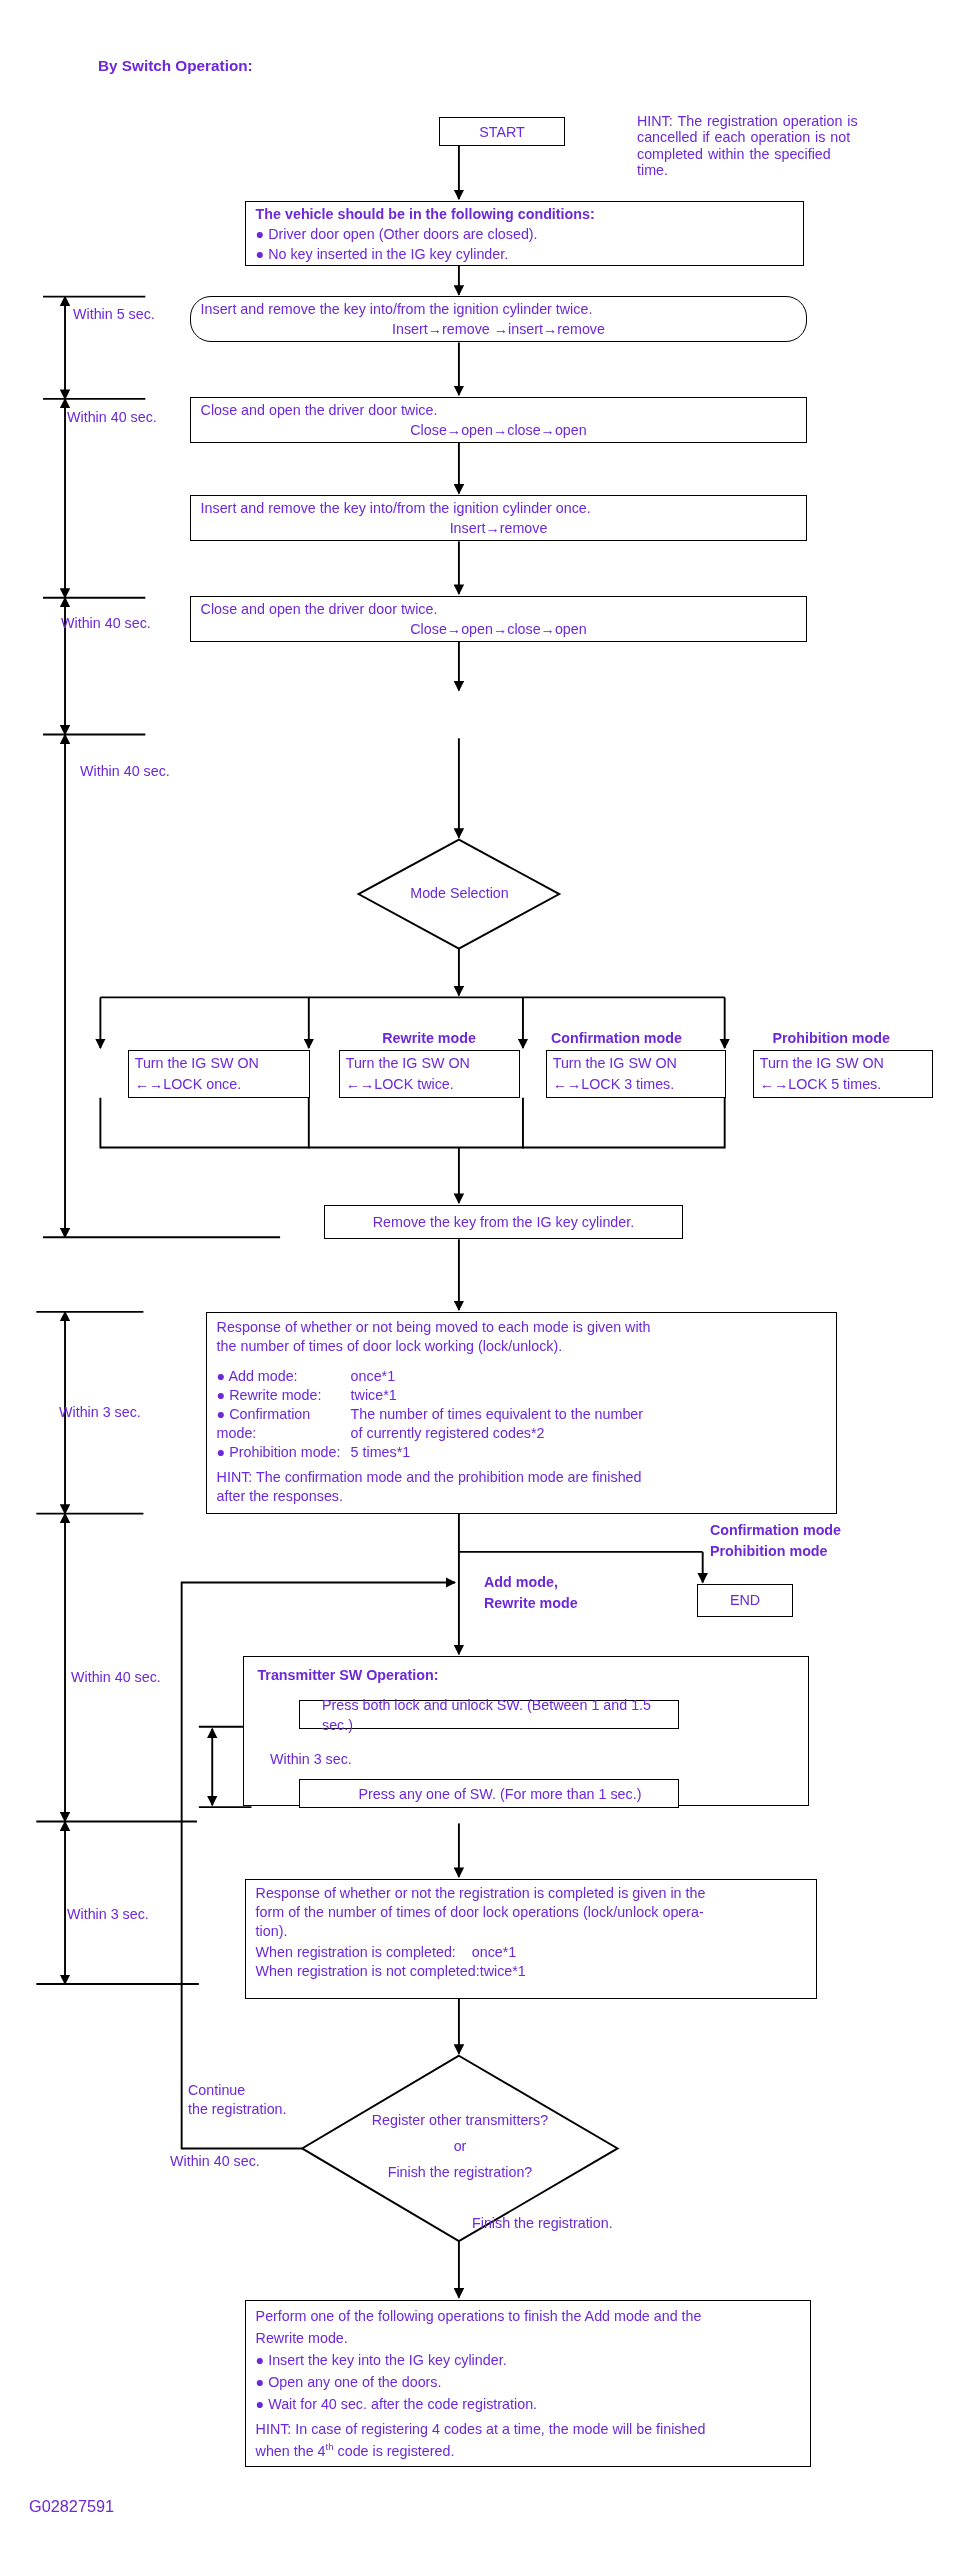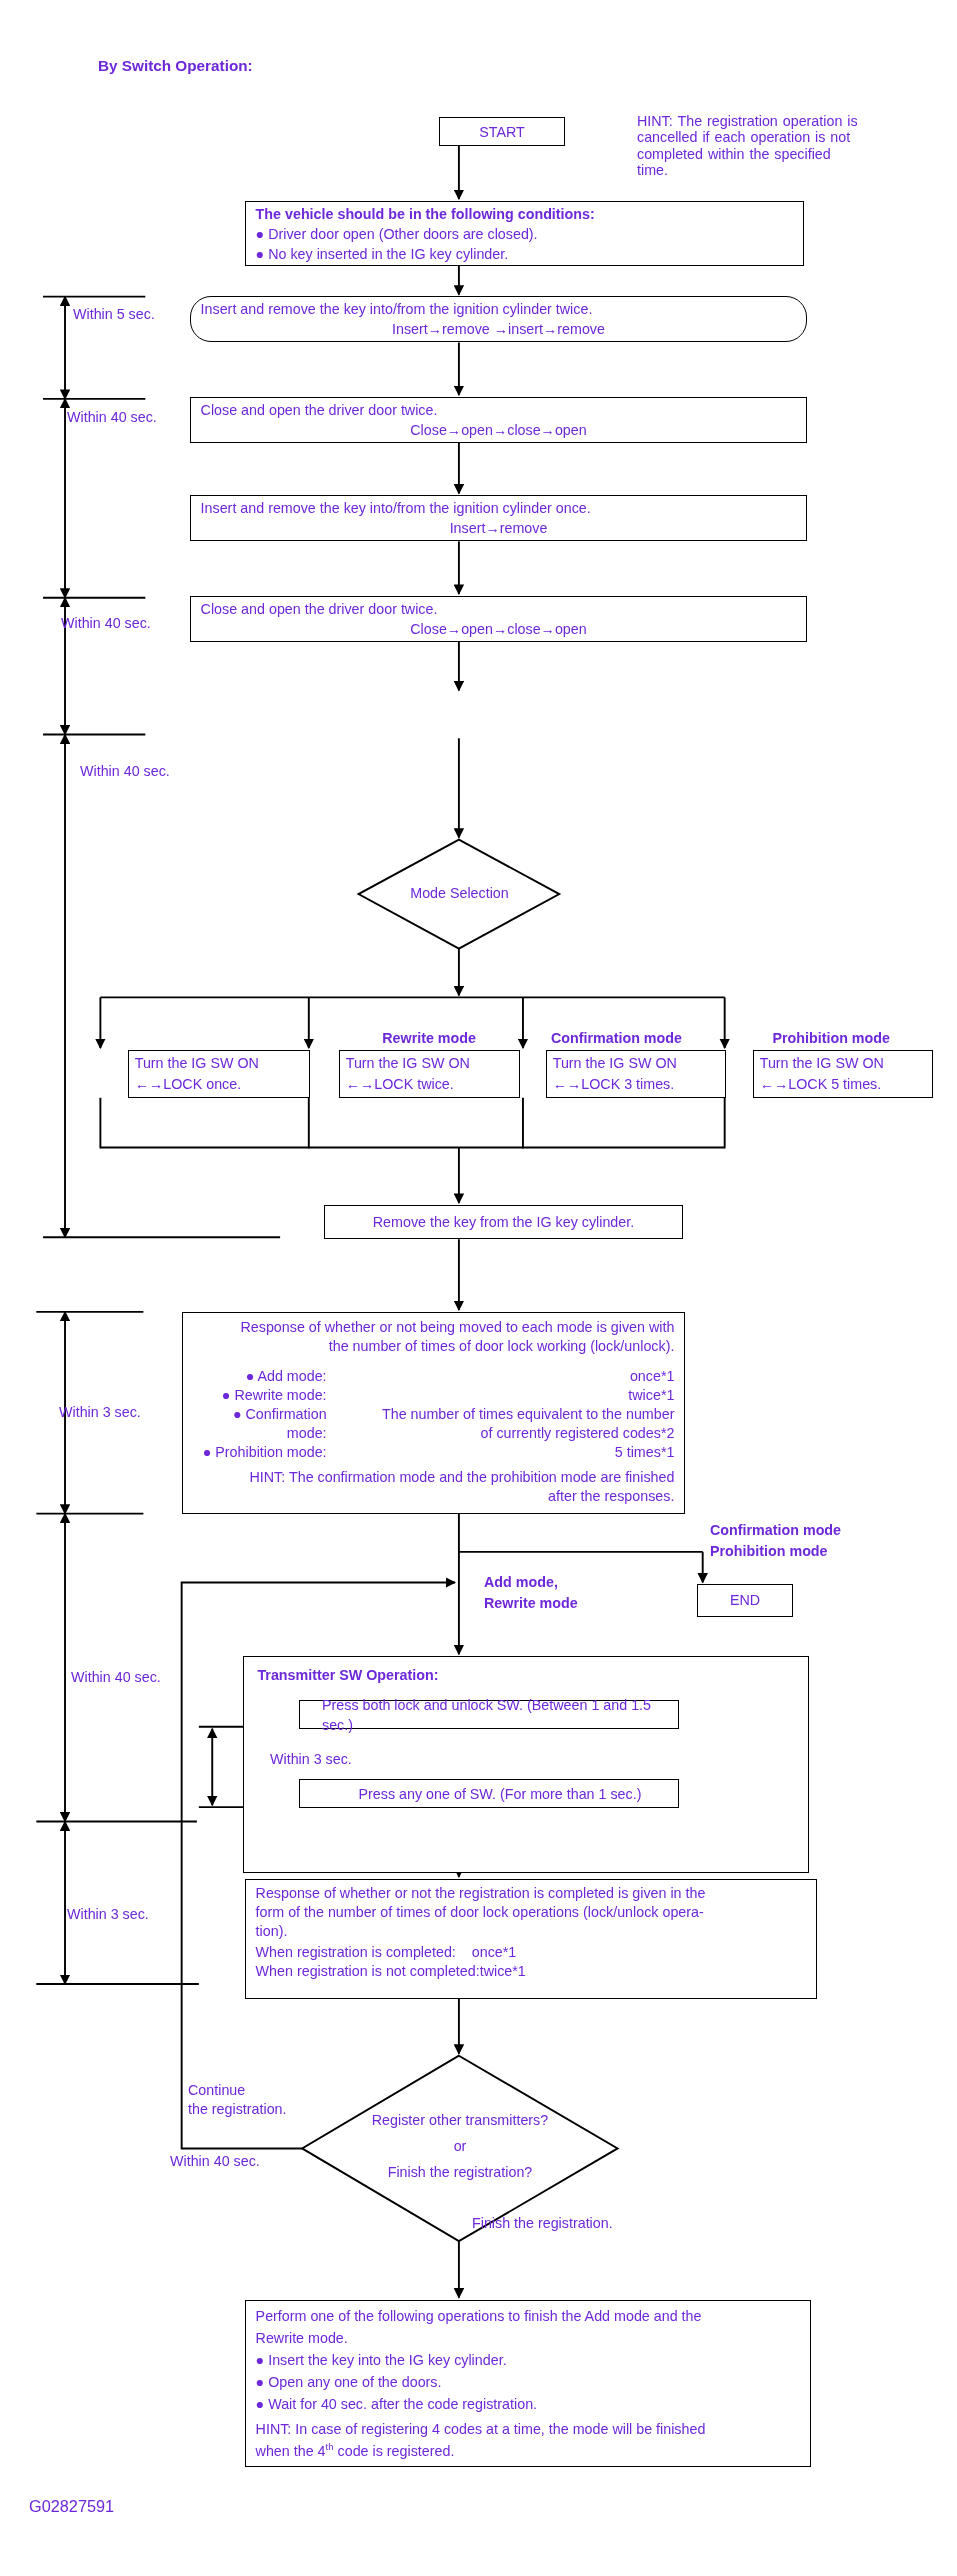--- a/index.html
+++ b/index.html
@@ -147,21 +147,21 @@
 ←→LOCK once.</div>
   <div class="box ml" style="left:295px;top:1050px;width:181px;height:48px;padding:1.9px 5.7px;line-height:21px;">Turn the IG SW ON
 ←→LOCK twice.</div>
   <div class="box ml" style="left:502px;top:1050px;width:180px;height:48px;padding:1.9px 5.7px;line-height:21px;">Turn the IG SW ON
 ←→LOCK 3 times.</div>
   <div class="box ml" style="left:709px;top:1050px;width:180px;height:48px;padding:1.9px 5.7px;line-height:21px;">Turn the IG SW ON
 ←→LOCK 5 times.</div>
 
   <div class="box cbox" style="left:280px;top:1205px;width:359px;height:34px;">Remove the key from the IG key cylinder.</div>
 
-  <div class="box" style="left:138px;top:1312px;width:503px;height:202px;padding:4.8px 9.6px;line-height:19px;text-align:right;">
+  <div class="box" style="left:162px;top:1312px;width:631px;height:202px;padding:4.8px 9.6px;line-height:19px;">
     <div class="ml">Response of whether or not being moved to each mode is given with
 the number of times of door lock working (lock/unlock).</div>
     <div class="respgrid">
       <span>● Add mode:</span>
       <span class="ml">once*1</span>
       <span>● Rewrite mode:</span>
       <span class="ml">twice*1</span>
       <span>● Confirmation mode:</span>
       <span class="ml">The number of times equivalent to the number
 of currently registered codes*2</span>
@@ -172,21 +172,21 @@
 after the responses.</div>
   </div>
 
   <div class="lbl b ml" style="left:710px;top:1520px;line-height:21px;">Confirmation mode
 Prohibition mode</div>
   <div class="lbl b ml" style="left:484px;top:1572px;line-height:21px;">Add mode,
 Rewrite mode</div>
 
   <div class="box cbox" style="left:653px;top:1584px;width:96px;height:32.5px;">END</div>
 
-  <div class="box" style="left:199px;top:1656px;width:566px;height:217px;">
+  <div class="box" style="left:199px;top:1656px;width:566px;height:150px;">
     <div class="b" style="position:absolute;left:13.4px;top:7.6px;">Transmitter SW Operation:</div>
     <div class="inbox" style="left:55px;top:43px;width:380px;height:29px;">Press both lock and unlock SW. (Between 1 and 1.5 sec.)</div>
     <div class="lbl" style="left:26px;top:94px;">Within 3 sec.</div>
     <div class="inbox" style="left:55px;top:122px;width:380px;height:29px;">Press any one of SW. (For more than 1 sec.)</div>
   </div>
 
   <div class="box" style="left:201px;top:1879px;width:572px;height:120px;padding:3.8px 9.6px;line-height:19px;">
     <div class="ml">Response of whether or not the registration is completed is given in the
 form of the number of times of door lock operations (lock/unlock opera-
 tion).</div>

